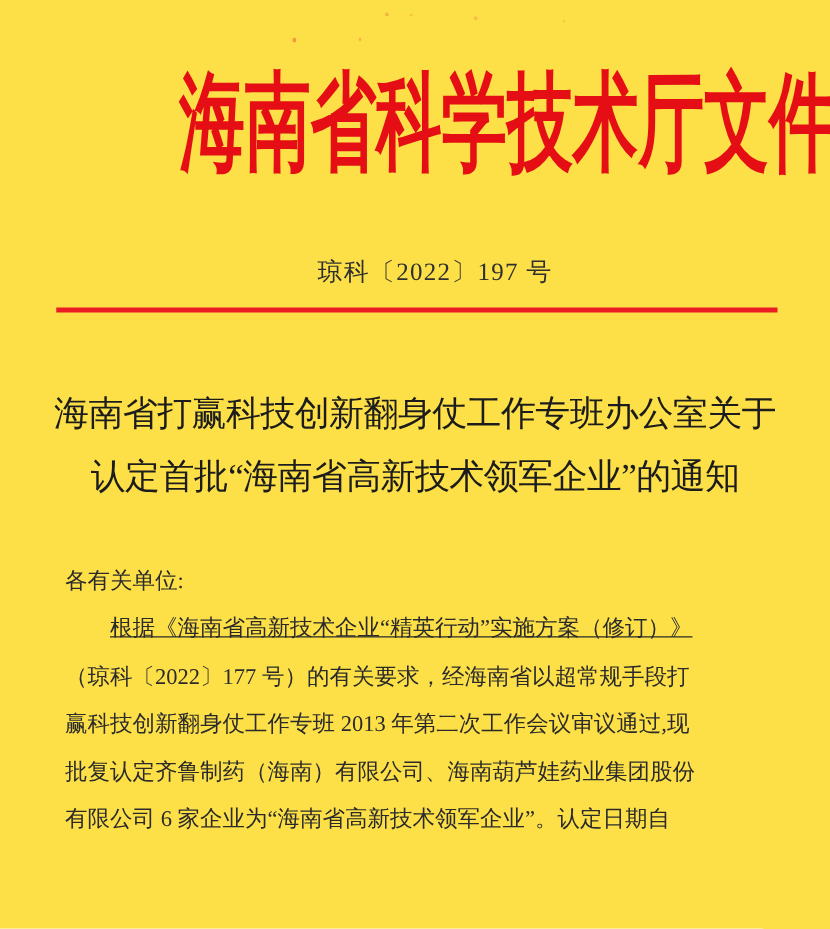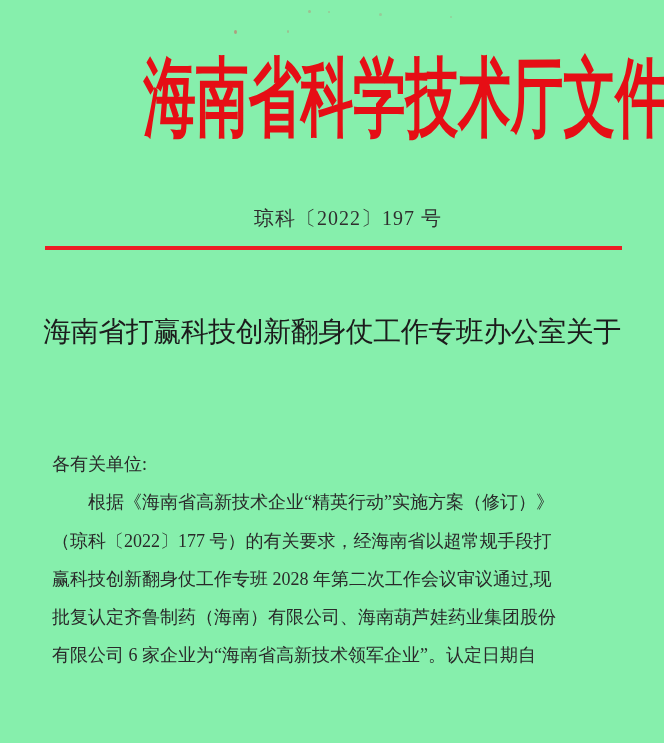--- a/index.html
+++ b/index.html
@@ -2,21 +2,21 @@
 <html><head>
 <meta charset="utf-8">
 <style>
   * { margin: 0; padding: 0; box-sizing: border-box; }
   html, body { background: #ffffff; }
   .page {
     position: relative;
     width: 664px;
     height: 743px;
     margin: 0 auto;
-    background: #86efac;
+    background: #fde047;
     font-family: "Liberation Serif", "DejaVu Serif", serif;
     overflow: hidden;
   }
   
   .speck {
     position: absolute;
     border-radius: 50%;
     background: rgba(232, 40, 60, 0.4);
   }
   .masthead {
@@ -73,21 +73,21 @@
     width: 590px;
     font-size: 18px;
     color: #2a2a2a;
     margin-left: 10px;
   }
   .bodyline {
     height: 38.3px;
     line-height: 38.3px;
     white-space: nowrap;
   }
-  .indent { text-indent: 2em; }
+  .indent { text-indent: 2em; text-decoration: underline; }
 </style>
 </head>
 <body>
 
 <div class="page">
 
   <span class="speck" style="left:234px; top:30px; width:3px; height:4px;"></span>
   <span class="speck" style="left:308px; top:10px; width:3px; height:3px; opacity:.6;"></span>
   <span class="speck" style="left:328px; top:11px; width:2px; height:2px; opacity:.5;"></span>
   <span class="speck" style="left:379px; top:13px; width:3px; height:3px; opacity:.45;"></span>
@@ -95,24 +95,25 @@
   <span class="speck" style="left:450px; top:16px; width:2px; height:2px; opacity:.4;"></span>
 
   <h1 class="masthead">海南省科学技术厅文件</h1>
 
   <div class="doc-number">琼科〔2022〕197 号</div>
 
   <div class="red-rule"></div>
 
   <h2 class="doc-title">
     <div class="t-line">海南省打赢科技创新翻身仗工作专班办公室关于</div>
+    <div class="t-line">认定首批“海南省高新技术领军企业”的通知</div>
   </h2>
 
   <section class="body-block">
     <div class="bodyline">各有关单位:</div>
     <div class="bodyline indent">根据《海南省高新技术企业“精英行动”实施方案（修订）》</div>
     <div class="bodyline">（琼科〔2022〕177 号）的有关要求，经海南省以超常规手段打</div>
-    <div class="bodyline">赢科技创新翻身仗工作专班 2028 年第二次工作会议审议通过,现</div>
+    <div class="bodyline">赢科技创新翻身仗工作专班 2013 年第二次工作会议审议通过,现</div>
     <div class="bodyline">批复认定齐鲁制药（海南）有限公司、海南葫芦娃药业集团股份</div>
     <div class="bodyline">有限公司 6 家企业为“海南省高新技术领军企业”。认定日期自</div>
   </section>
 
 </div>
 
 </body></html>

